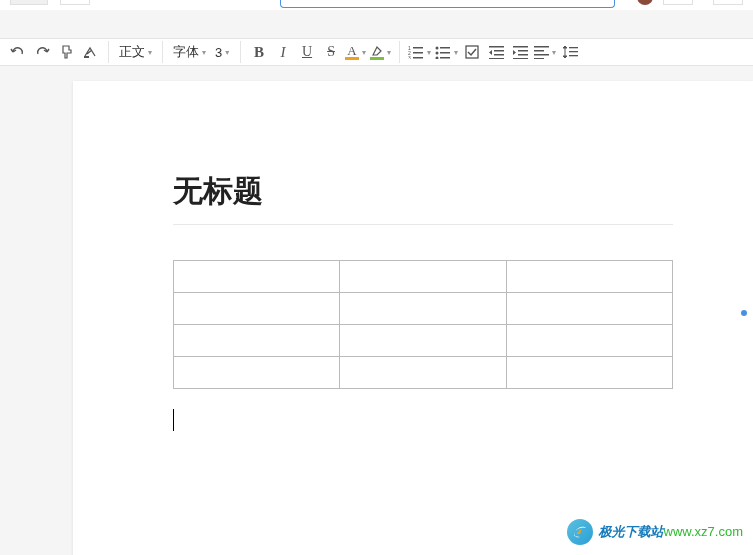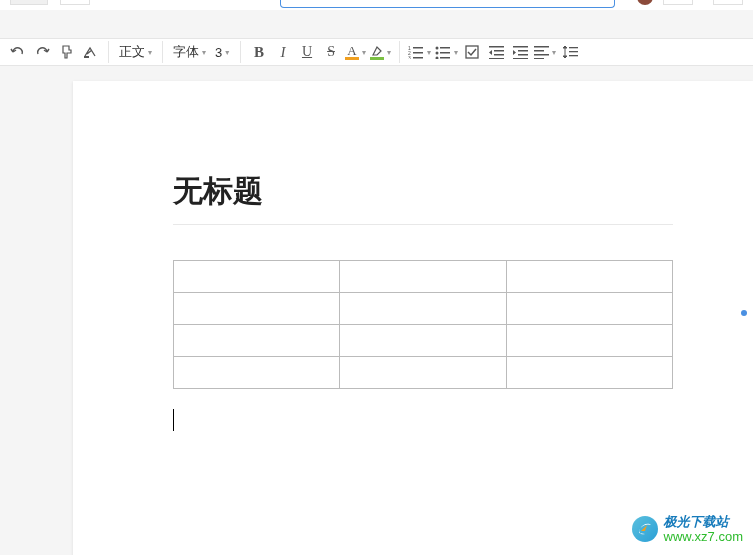--- a/index.html
+++ b/index.html
@@ -183,21 +183,21 @@
   height: 26px;
   border-radius: 50%;
   background: linear-gradient(135deg, #5bc0de, #2a9fd6);
   display: flex;
   align-items: center;
   justify-content: center;
   color: #fff;
   font-weight: bold;
 }
 .watermark .wm-icon svg { display: block; }
-.watermark .wm-text { display: flex; flex-direction: column; line-height: 1.2; }
+.watermark .wm-text { display: flex; line-height: 1.2; }
 .watermark .wm-line1 { color: #177bbb; font-weight: bold; font-style: italic; font-size: 13px; }
 .watermark .wm-line2 { color: #2dbb2d; font-size: 13px; }
 
 
 svg { display: block; }
 </style>
 </head>
 <body>
 
 <div class="top-header">

